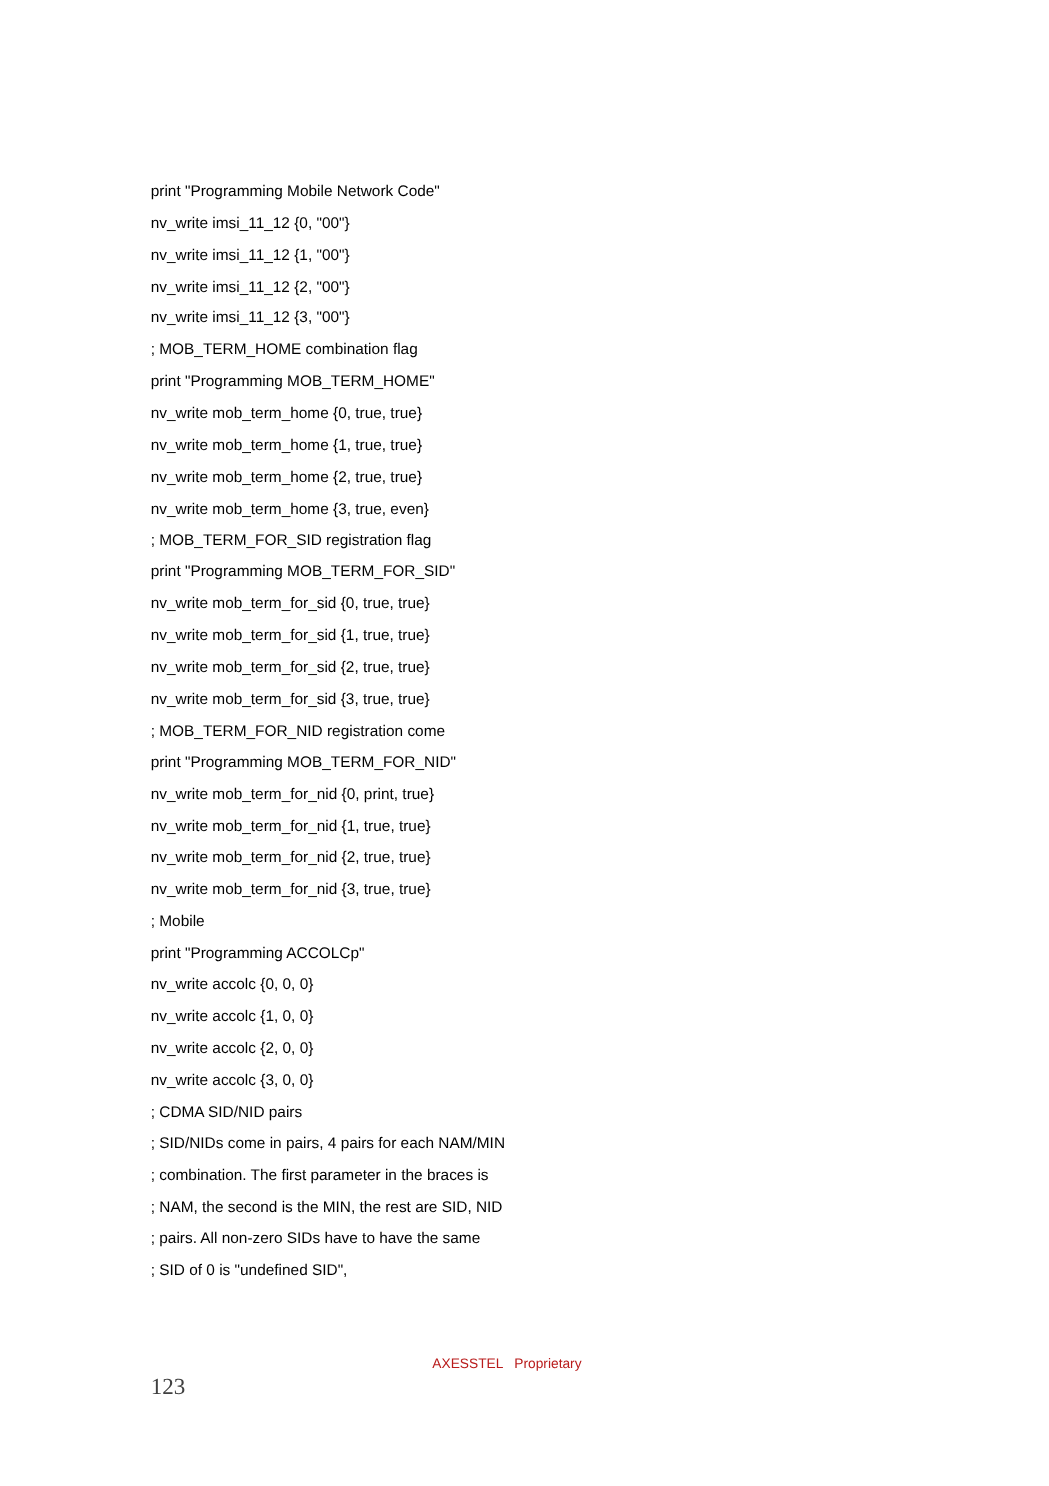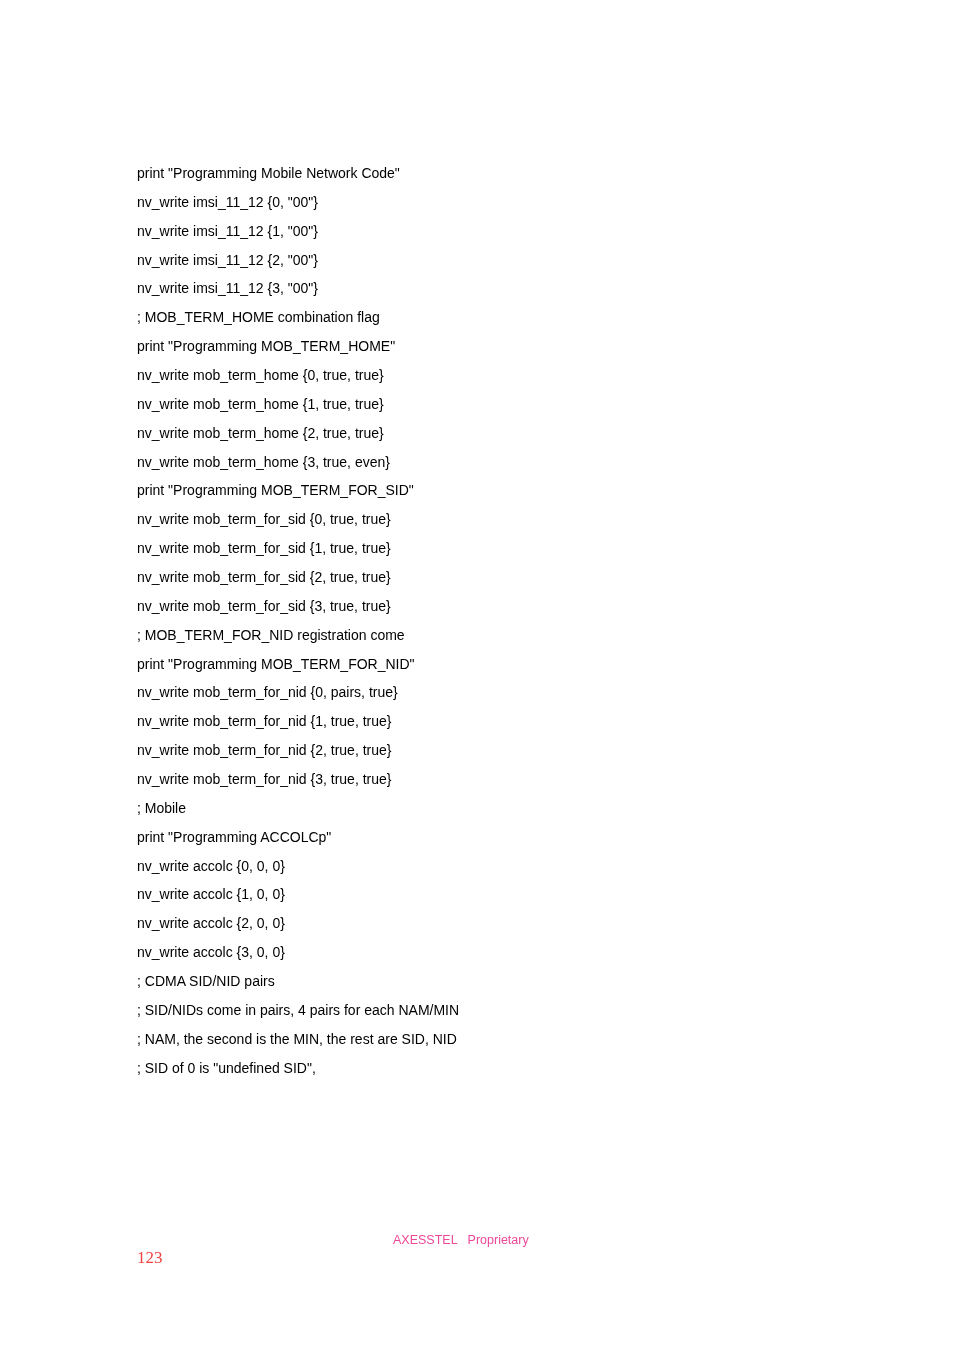--- a/index.html
+++ b/index.html
@@ -33,66 +33,69 @@
       height: 28.86px;
       line-height: 20px;
       white-space: pre;
     }
     .footer-label {
       position: absolute;
       left: 393px;
       top: 1233px;
       font-family: "Liberation Sans", sans-serif;
       font-size: 12.5px;
-      color: #ec4899;
+      color: #b91c1c;
       white-space: pre;
     }
     .page-number {
       position: absolute;
       left: 137px;
       top: 1248px;
       font-family: "Liberation Serif", serif;
-      font-size: 17px;
-      color: #ef4444;
+      font-size: 21px;
+      color: #404040;
     }
   </style>
 </head>
 <body>
 
 <div class="page">
   <div class="content">
     <div class="line">print "Programming Mobile Network Code"</div>
     <div class="line">nv_write imsi_11_12 {0, "00"}</div>
     <div class="line">nv_write imsi_11_12 {1, "00"}</div>
     <div class="line">nv_write imsi_11_12 {2, "00"}</div>
     <div class="line">nv_write imsi_11_12 {3, "00"}</div>
     <div class="line">; MOB_TERM_HOME combination flag</div>
     <div class="line">print "Programming MOB_TERM_HOME"</div>
     <div class="line">nv_write mob_term_home {0, true, true}</div>
     <div class="line">nv_write mob_term_home {1, true, true}</div>
     <div class="line">nv_write mob_term_home {2, true, true}</div>
     <div class="line">nv_write mob_term_home {3, true, even}</div>
+    <div class="line">; MOB_TERM_FOR_SID registration flag</div>
     <div class="line">print "Programming MOB_TERM_FOR_SID"</div>
     <div class="line">nv_write mob_term_for_sid {0, true, true}</div>
     <div class="line">nv_write mob_term_for_sid {1, true, true}</div>
     <div class="line">nv_write mob_term_for_sid {2, true, true}</div>
     <div class="line">nv_write mob_term_for_sid {3, true, true}</div>
     <div class="line">; MOB_TERM_FOR_NID registration come</div>
     <div class="line">print "Programming MOB_TERM_FOR_NID"</div>
-    <div class="line">nv_write mob_term_for_nid {0, pairs, true}</div>
+    <div class="line">nv_write mob_term_for_nid {0, print, true}</div>
     <div class="line">nv_write mob_term_for_nid {1, true, true}</div>
     <div class="line">nv_write mob_term_for_nid {2, true, true}</div>
     <div class="line">nv_write mob_term_for_nid {3, true, true}</div>
     <div class="line">; Mobile</div>
     <div class="line">print "Programming ACCOLCp"</div>
     <div class="line">nv_write accolc {0, 0, 0}</div>
     <div class="line">nv_write accolc {1, 0, 0}</div>
     <div class="line">nv_write accolc {2, 0, 0}</div>
     <div class="line">nv_write accolc {3, 0, 0}</div>
     <div class="line">; CDMA SID/NID pairs</div>
     <div class="line">; SID/NIDs come in pairs, 4 pairs for each NAM/MIN</div>
+    <div class="line">; combination. The first parameter in the braces is</div>
     <div class="line">; NAM, the second is the MIN, the rest are SID, NID</div>
+    <div class="line">; pairs. All non-zero SIDs have to have the same</div>
     <div class="line">; SID of 0 is "undefined SID",</div>
   </div>
 
   <div class="footer-label">AXESSTEL   Proprietary</div>
   <div class="page-number">123</div>
 </div>
 
 </body></html>

